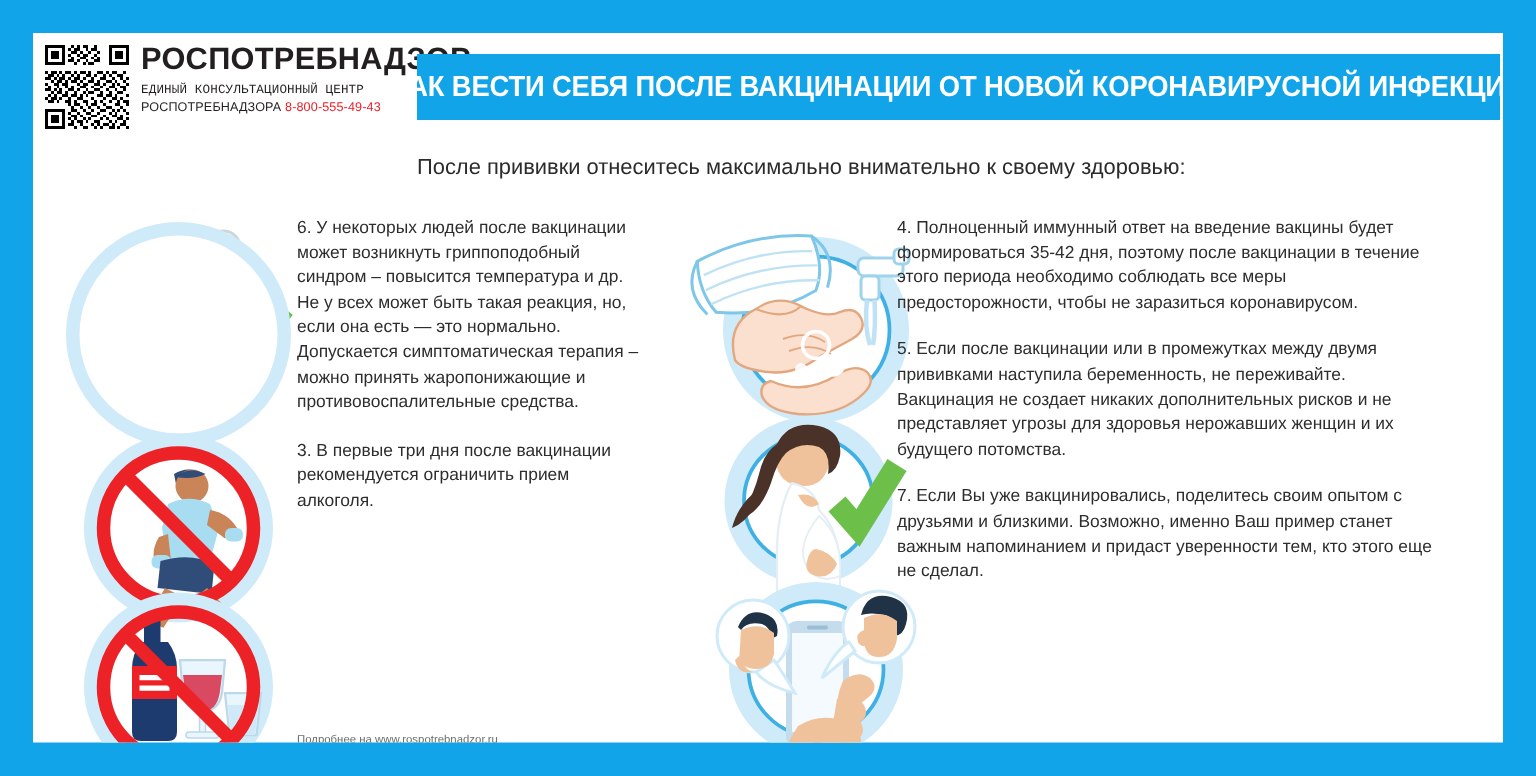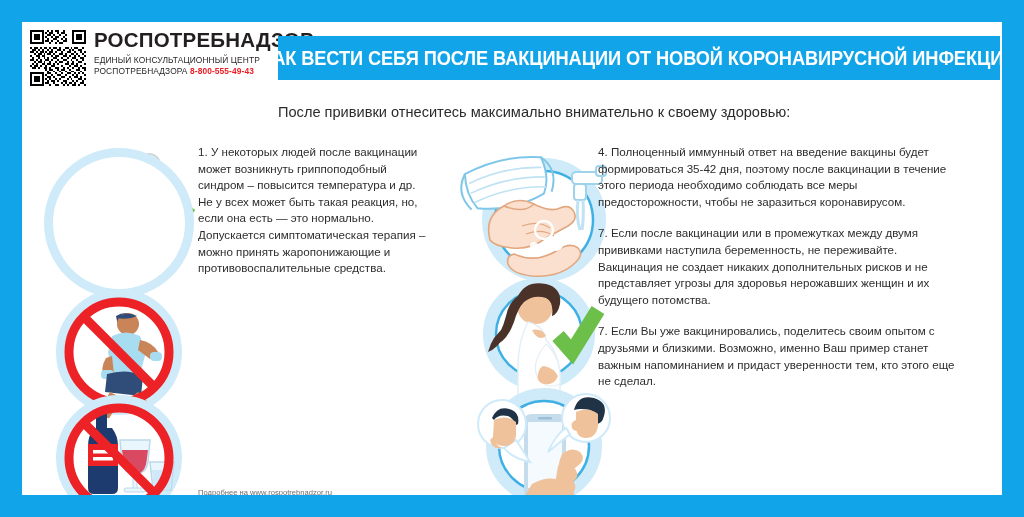--- a/index.html
+++ b/index.html
@@ -57,24 +57,24 @@
     line-height: 24px;
     white-space: nowrap;
   }
   .brand-sub1, .brand-sub2 {
     font-size: 8.4px;
     color: #231f20;
     line-height: 11px;
     letter-spacing: 0.1px;
     white-space: nowrap;
   }
-  .brand-sub1 { margin-top: 3px; }
+  .brand-sub1 { margin-top: 3px; font-family: Liberation Mono, monospace; }
   .brand-phone {
     color: #ed1c24;
-    font-weight: bold;
+    font-weight: normal;
     letter-spacing: 0.1px;
   }
   .title-bar {
     position: absolute;
     left: 256px; top: 14px;
     width: 722px;
     height: 44px;
     background: #11a4e8;
     display: flex;
     align-items: center;
@@ -582,25 +582,26 @@
         <g>
           <path d="M96 70 q10 -8 18 -2 q6 6 0 12 l-10 8 q-6 6 -10 2 q-4 -6 2 -20z" fill="#f0c29b"></path>
           <path d="M92 82 q12 -4 18 4 q4 8 -4 12 q-10 4 -16 -4z" fill="#f0c29b"></path>
           <path d="M90 94 q12 -4 18 4 q4 8 -4 12 q-10 4 -16 -4z" fill="#f0c29b"></path>
           <path d="M66 100 q16 -10 34 -2 q10 6 8 18 l-2 10 -46 0 l0 -16z" fill="#f0c29b"></path>
         </g>
       </svg>
     </div>
 
     <div class="col-left-text">
-      <p class="para">1. У некоторых людей после вакцинации может возникнуть гриппоподобный синдром – повысится температура и др. Не у всех может быть такая реакция, но, если она есть — это нормально. Допускается симптоматическая терапия – можно принять жаропонижающие и противовоспалительные средства.</p>
+      <p class="para">6. У некоторых людей после вакцинации может возникнуть гриппоподобный синдром – повысится температура и др. Не у всех может быть такая реакция, но, если она есть — это нормально. Допускается симптоматическая терапия – можно принять жаропонижающие и противовоспалительные средства.</p>
+      <p class="para">3. В первые три дня после вакцинации рекомендуется ограничить прием алкоголя.</p>
     </div>
 
     <div class="col-right-text">
       <p class="para">4. Полноценный иммунный ответ на введение вакцины будет формироваться 35-42 дня, поэтому после вакцинации в течение этого периода необходимо соблюдать все меры предосторожности, чтобы не заразиться коронавирусом.</p>
-      <p class="para">7. Если после вакцинации или в промежутках между двумя прививками наступила беременность, не переживайте. Вакцинация не создает никаких дополнительных рисков и не представляет угрозы для здоровья нерожавших женщин и их будущего потомства.</p>
+      <p class="para">5. Если после вакцинации или в промежутках между двумя прививками наступила беременность, не переживайте. Вакцинация не создает никаких дополнительных рисков и не представляет угрозы для здоровья нерожавших женщин и их будущего потомства.</p>
       <p class="para">7. Если Вы уже вакцинировались, поделитесь своим опытом с друзьями и близкими. Возможно, именно Ваш пример станет важным напоминанием и придаст уверенности тем, кто этого еще не сделал.</p>
     </div>
 
     <div class="footnote">Подробнее на www.rospotrebnadzor.ru</div>
 
   </div>
 </div>
 
 </body></html>

